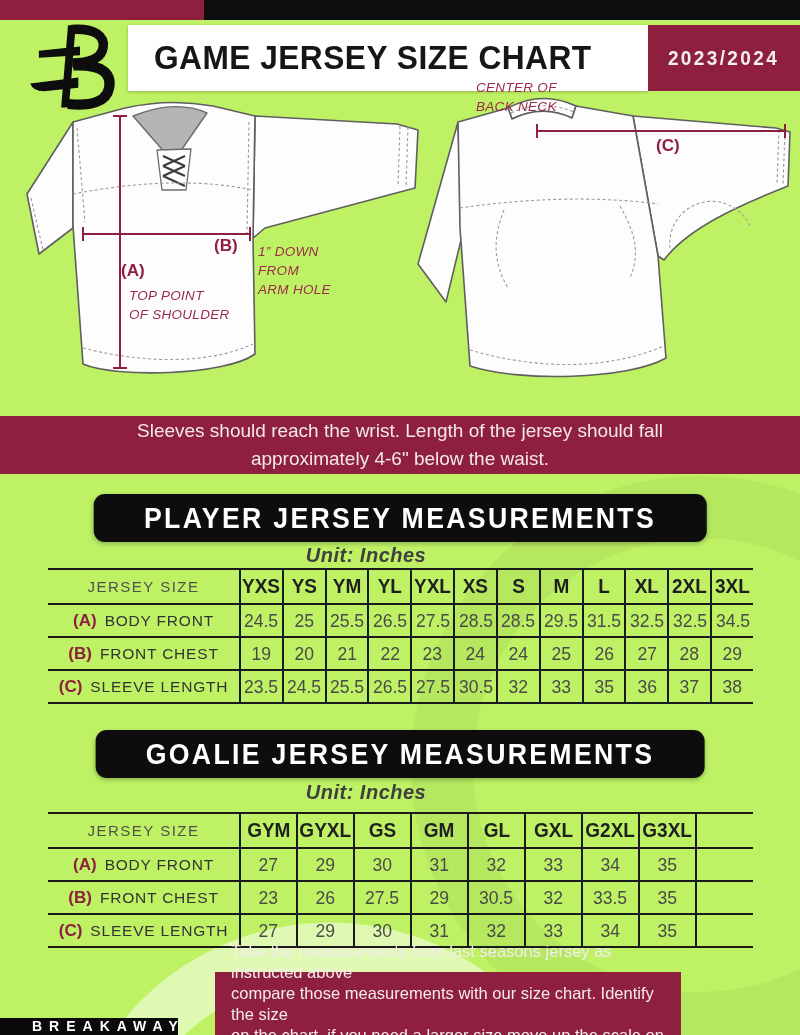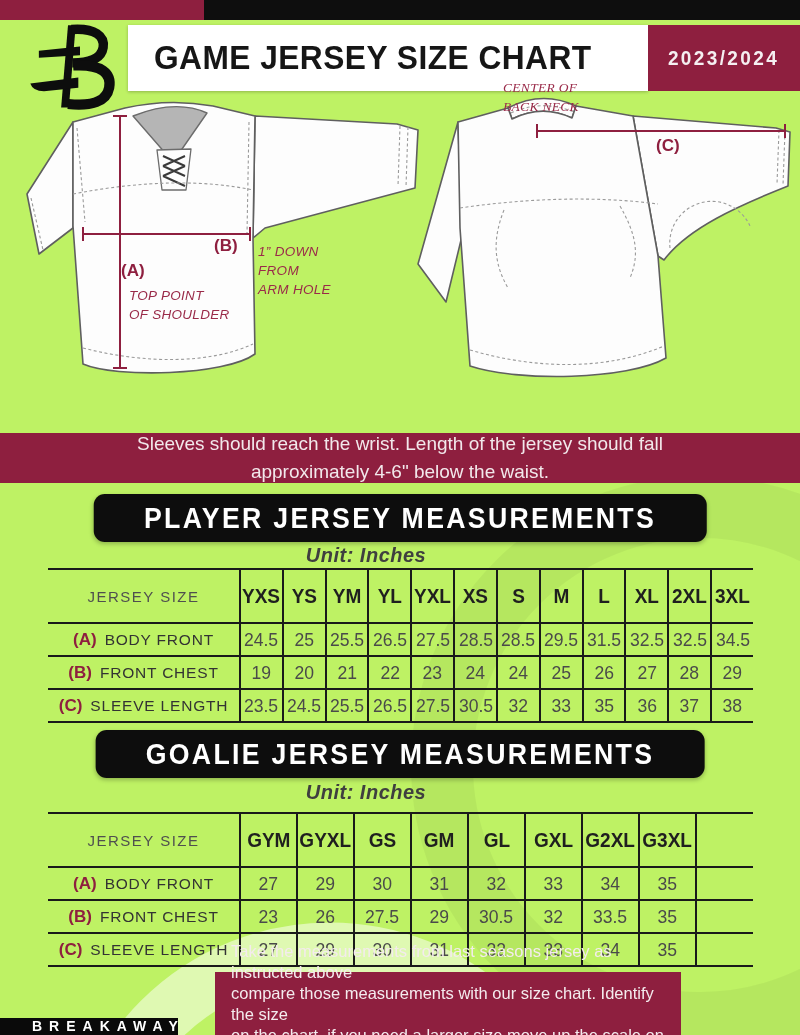--- a/index.html
+++ b/index.html
@@ -20,34 +20,34 @@
   .season-box .t{font-size:20px;font-weight:bold;color:#F5EFF1;letter-spacing:2.5px;transform:scaleX(0.95);white-space:nowrap;}
   .logo-box{left:16px;top:20px;width:104px;height:96px;z-index:5;}
 
   
   .mline{background:#8E1F3F;z-index:6;}
   .mlabel{z-index:6;color:#8E1F3F;font-weight:bold;font-size:17px;}
   .mnote{z-index:6;color:#9A2B49;font-style:italic;font-size:13.5px;line-height:19px;white-space:pre-line;letter-spacing:0.3px;}
   .jersey{z-index:2;}
 
   
-  .banner{left:0;top:433px;width:800px;height:50px;background:#8E1F3F;z-index:4;display:flex;align-items:center;justify-content:center;}
+  .banner{left:0;top:416px;width:800px;height:58px;background:#8E1F3F;z-index:4;display:flex;align-items:center;justify-content:center;}
   .banner .t{color:#F2E8EB;font-size:19px;line-height:28px;text-align:center;white-space:pre-line;}
 
   
   .pill{left:50%;transform:translateX(-50%);height:48px;background:#0D0D0D;border-radius:11px;display:flex;align-items:center;justify-content:center;padding:0 28px;z-index:4;box-shadow:0 2px 4px rgba(0,0,0,0.25);}
   .pill .t{color:#FFFFFF;font-size:29px;font-weight:bold;letter-spacing:2.5px;transform:scaleX(0.92);white-space:nowrap;}
   .unit{left:0;width:732px;text-align:center;z-index:4;color:#3F3F3F;font-size:20px;font-style:italic;font-weight:bold;letter-spacing:0.5px;}
 
   
   .mtable{left:48px;width:705px;display:flex;flex-direction:column;border-top:2px solid #1A1A1A;z-index:4;}
   .trow{display:grid;border-bottom:2px solid #1A1A1A;}
   .trow.player{grid-template-columns:191px repeat(12,1fr);}
   .trow.goalie{grid-template-columns:191px repeat(8,57px) 1fr;}
-  .trow.hdr{height:54px;}
+  .trow.hdr{height:35px;}
   .trow.dat{height:33px;}
   .cell{display:flex;align-items:center;justify-content:center;overflow:hidden;}
   .cell.d{border-left:2px solid #1A1A1A;}
   .hl{color:#4F4F4F;font-size:15px;letter-spacing:1.5px;}
   .sz{color:#1F1F1F;font-size:20px;font-weight:bold;transform:scaleX(0.95);white-space:nowrap;}
   .val{color:#4A4A4A;font-size:18.5px;transform:scaleX(0.95);white-space:nowrap;}
   .rowlab{gap:8px;}
   .rkey{color:#8E1F3F;font-weight:bold;font-size:17px;}
   .rlab{color:#333333;font-size:15.5px;letter-spacing:0.8px;white-space:nowrap;text-align:center;}
 
@@ -147,21 +147,21 @@
   <div class="abs mline" style="left:536px;top:124px;width:2px;height:14px;"></div>
   <div class="abs mline" style="left:784px;top:124px;width:2px;height:14px;"></div>
 
   <div class="abs mlabel" style="left:121px;top:261px;">(A)</div>
   <div class="abs mnote" style="left:129px;top:286px;">TOP POINT
 OF SHOULDER</div>
   <div class="abs mlabel" style="left:214px;top:236px;">(B)</div>
   <div class="abs mnote" style="left:258px;top:242px;">1” DOWN
 FROM
 ARM HOLE</div>
-  <div class="abs mnote" style="left:503px;top:78px;font-family:Liberation Serif, serif;">CENTER OF
+  <div class="abs mnote" style="left:476px;top:78px;">CENTER OF
 BACK NECK</div>
   <div class="abs mlabel" style="left:656px;top:136px;">(C)</div>
 
   <div class="abs banner">
     <div class="t">Sleeves should reach the wrist. Length of the jersey should fall
 approximately 4-6" below the waist.</div>
   </div>
 
   <div class="abs pill" style="top:494px;">
     <div class="t">PLAYER JERSEY MEASUREMENTS</div>

